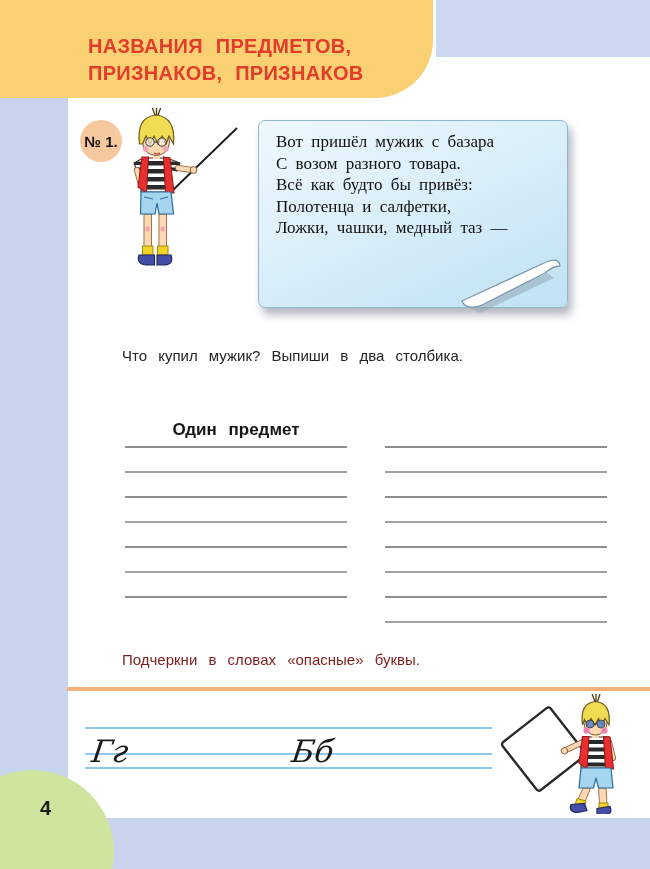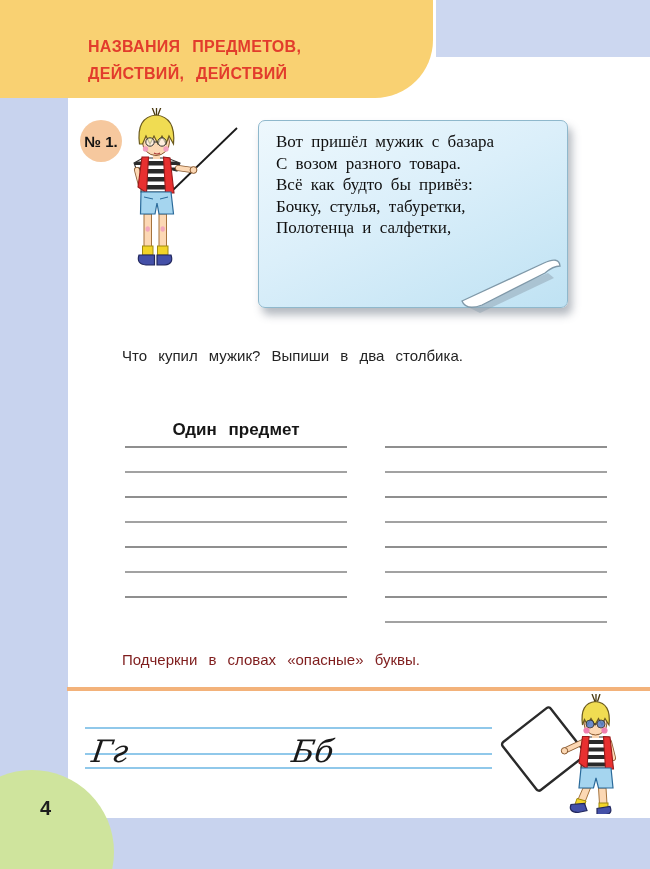--- a/index.html
+++ b/index.html
@@ -13,21 +13,21 @@
   .sidebar{position:absolute;left:0;top:98px;width:68px;height:771px;background:#c8d3ee;}
   .footer-band{position:absolute;left:0;top:818px;width:650px;height:51px;background:#c8d3ee;}
   .white-main{position:absolute;left:68px;top:98px;width:582px;height:720px;background:#ffffff;
               border-bottom-right-radius:26px;}
   .green-circle{position:absolute;left:-50px;top:770px;width:164px;height:164px;border-radius:50%;
                 background:#cfe49d;}
   .page-number{position:absolute;left:40px;top:797px;font-size:20px;font-weight:bold;color:#1d1d1d;}
 
   
   .header-text{position:absolute;left:88px;top:33px;color:#e23c2c;font-weight:bold;
-               font-size:16px;line-height:27px;letter-spacing:.3px;word-spacing:7px;}
+               font-size:20px;line-height:27px;letter-spacing:.3px;word-spacing:7px;}
 
   
   .task-badge{position:absolute;left:80px;top:120px;width:42px;height:42px;border-radius:50%;
               background:#f6c89e;display:flex;align-items:center;justify-content:center;
               font-size:15px;font-weight:bold;color:#141414;}
 
   
   .note{position:absolute;left:258px;top:120px;width:310px;height:188px;border-radius:7px;
         background:linear-gradient(155deg,#eef8fd 0%,#dbeffa 45%,#bfe2f3 100%);
         border:1.5px solid #8fb8cc;box-sizing:border-box;
@@ -70,21 +70,21 @@
 <div id="page">
 
   <div class="topright-band"></div>
   <div class="footer-band"></div>
   <div class="sidebar"></div>
   <div class="white-main"></div>
   <div class="yellow-header"></div>
 
   <div class="header-text">
     <div>НАЗВАНИЯ  ПРЕДМЕТОВ,</div>
-    <div>ДЕЙСТВИЙ,  ДЕЙСТВИЙ</div>
+    <div>ПРИЗНАКОВ,  ПРИЗНАКОВ</div>
   </div>
 
   <div class="task-badge">
     <span>№ 1.</span>
   </div>
 
   <svg class="illus" style="left:113px;top:108px;" width="130" height="160" viewBox="0 0 130 160">
     <defs>
       <clipPath id="b1torso">
           <path d="M30 50 L56 50 L58 84 L28 84 Z"></path>
@@ -154,22 +154,22 @@
     <circle cx="32.5" cy="41" r="2.7" fill="#f2a0c0"></circle>
     <circle cx="53" cy="41" r="2.7" fill="#f2a0c0"></circle>
     <path d="M41 45 Q44 47 47 45" stroke="#a33" stroke-width="1.2" fill="none"></path>
   </svg>
 
   <div class="note">
     <div class="note-text">
       <div class="poem-line">Вот пришёл мужик с базара</div>
       <div class="poem-line">С возом разного товара.</div>
       <div class="poem-line">Всё как будто бы привёз:</div>
-      <div class="poem-line">Бочку, стулья, табуретки,</div>
       <div class="poem-line">Полотенца и салфетки,</div>
+      <div class="poem-line">Ложки, чашки, медный таз —</div>
     </div>
     <svg class="curl-svg" width="125" height="72" viewBox="0 0 125 72">
       <path d="M12 58 L92 24 L98 29 L24 64 Z" fill="#90a2b0" opacity="0.5"></path>
       <path d="M6 52 L88 14 Q103 7 104 17 Q97 17 89 24 L26 56 Q10 62 6 52 Z" fill="#ffffff" stroke="#7f98a8" stroke-width="1.3"></path>
     </svg>
   </div>
 
   <div class="question">Что купил мужик? Выпиши в два столбика.</div>
 
   <div class="col-header left">Один предмет</div>

